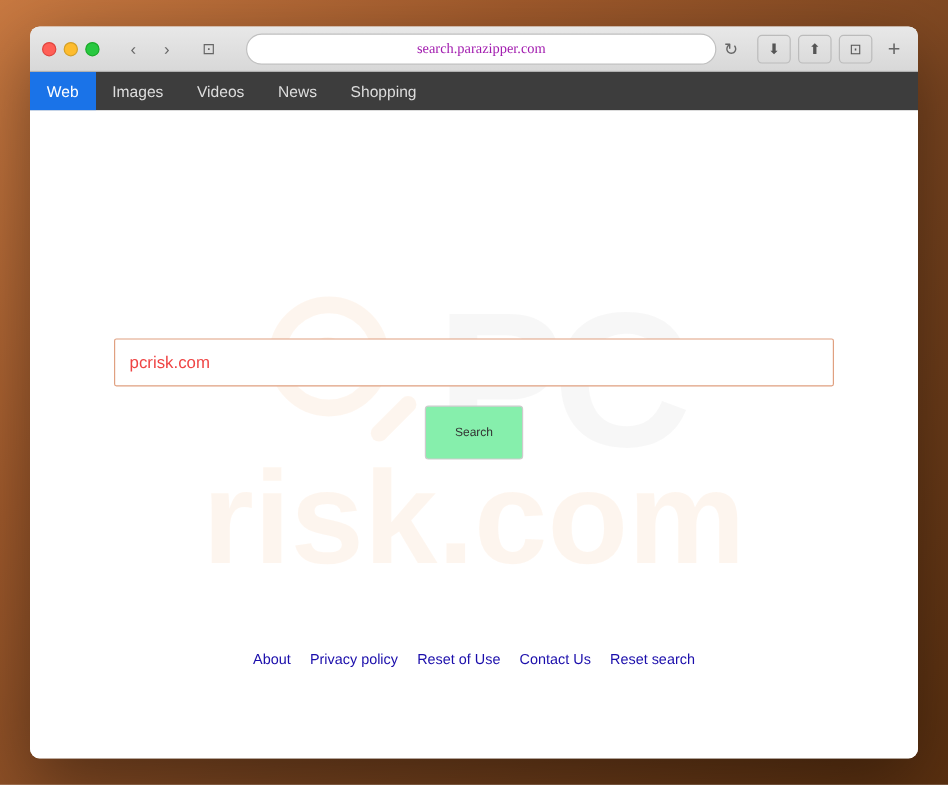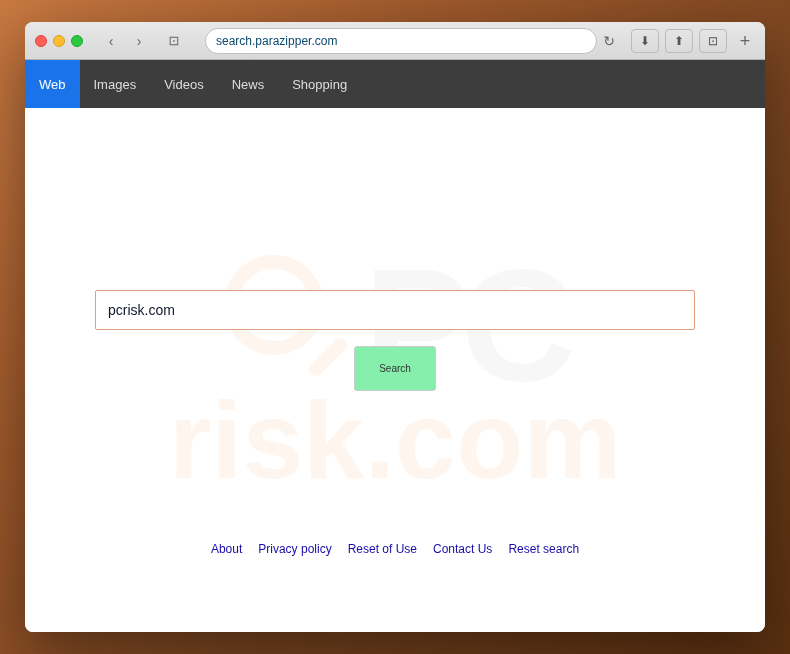--- a/index.html
+++ b/index.html
@@ -96,23 +96,25 @@
     }
 
     .address-bar {
       flex: 1;
       height: 26px;
       background: white;
       border: 1px solid #c0c0c0;
       border-radius: 13px;
       display: flex;
       align-items: center;
+      justify-content: center;
       font-size: 12px;
-      color: #0c4a6e;
+      color: #a21caf;
       padding: 0 10px;
+      font-family: Liberation Serif, serif;
     }
 
     .reload-btn {
       margin-left: 6px;
       background: none;
       border: none;
       cursor: pointer;
       color: #666;
       font-size: 14px;
     }
@@ -147,21 +149,21 @@
       font-size: 18px;
       line-height: 1;
       display: flex;
       align-items: center;
       justify-content: center;
     }
 
     
     .nav-bar {
       background: #3d3d3d;
-      height: 48px;
+      height: 32px;
       display: flex;
       align-items: stretch;
       flex-shrink: 0;
     }
 
     .nav-tab {
       padding: 0 14px;
       display: flex;
       align-items: center;
       font-size: 13px;
@@ -269,21 +271,21 @@
     }
 
     .search-input {
       width: 100%;
       max-width: 600px;
       height: 40px;
       border: 1px solid #e0a080;
       border-radius: 2px;
       padding: 0 12px;
       font-size: 14px;
-      color: #0f172a;
+      color: #ef4444;
       outline: none;
       background: white;
     }
 
     .search-button {
       padding: 16px 24px;
       background: #86efac;
       border: 1px solid #ccc;
       border-radius: 3px;
       font-size: 10px;

